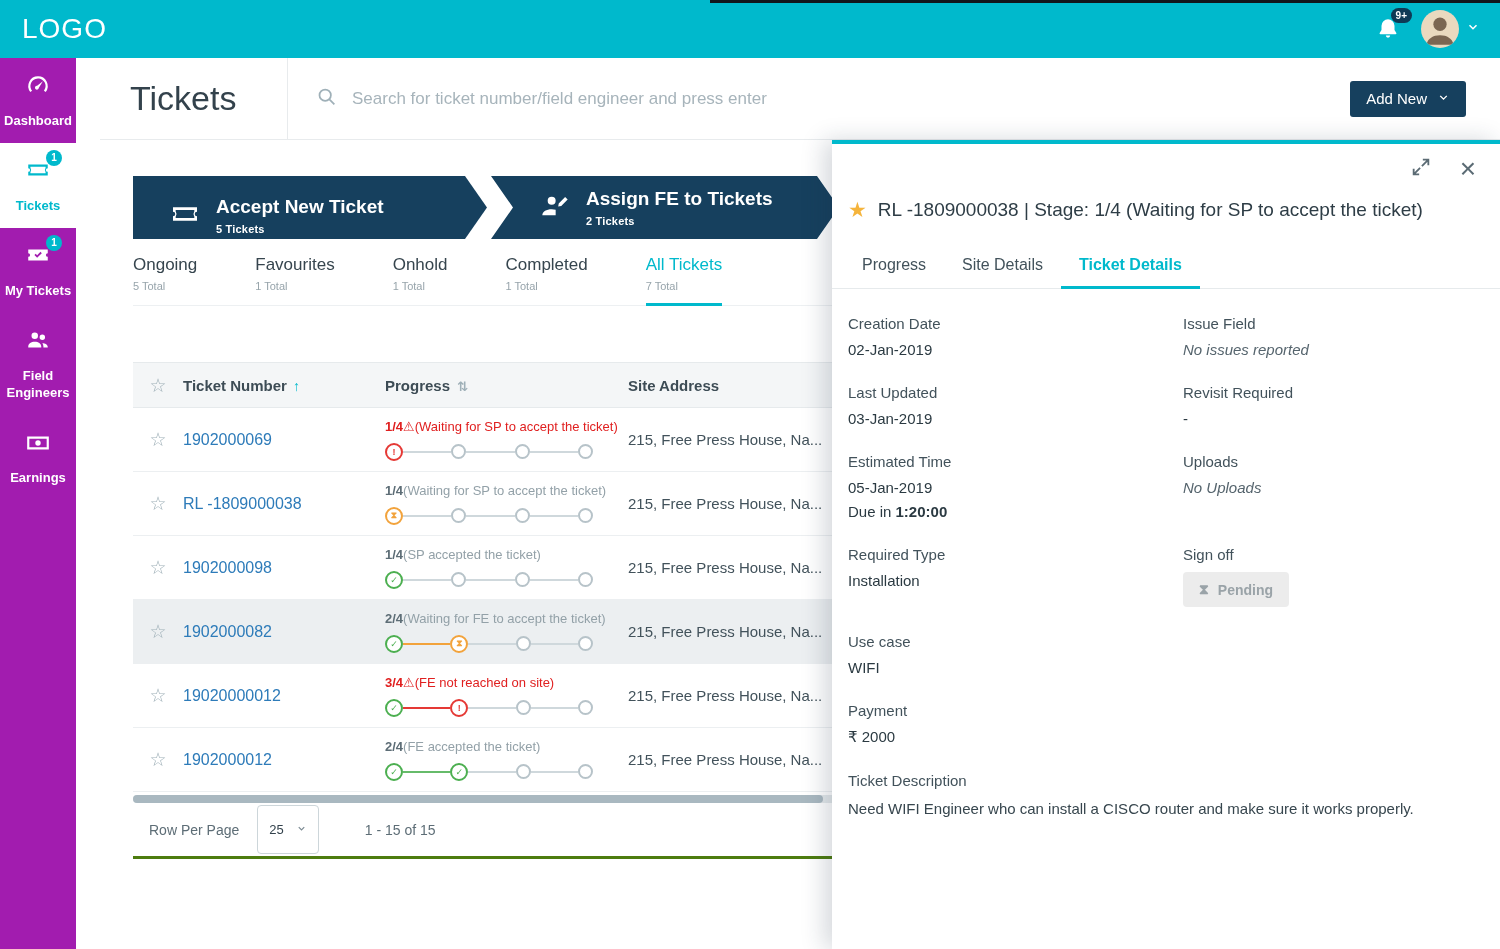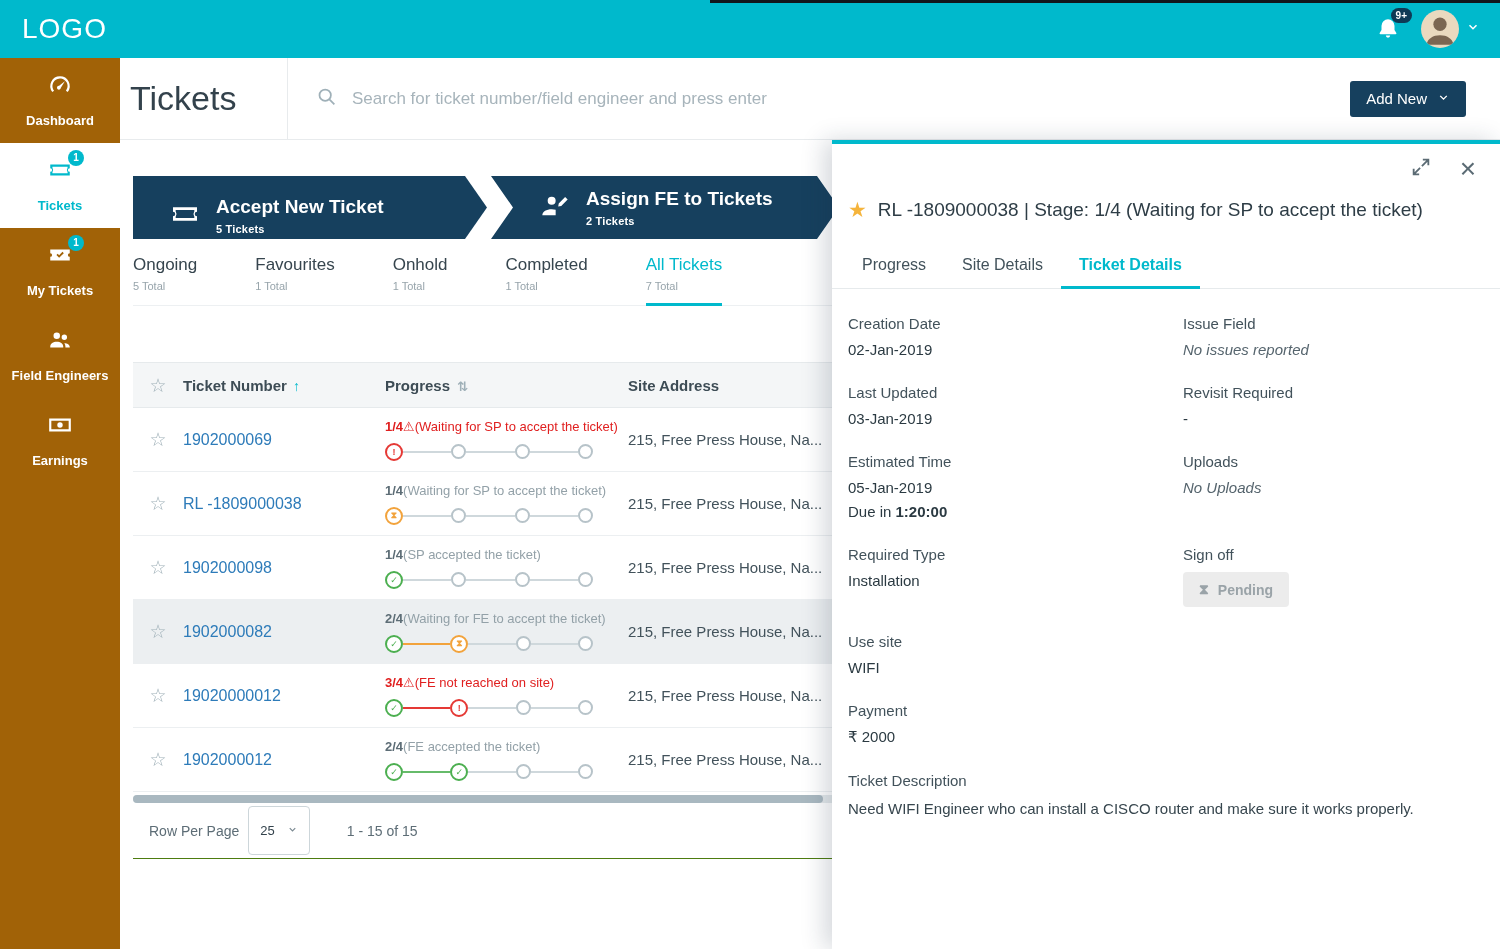--- a/index.html
+++ b/index.html
@@ -16,21 +16,21 @@
   .topbar-right { margin-left:auto; display:flex; align-items:center; margin-right:20px; gap:20px; }
   .bell-wrap { position:relative; width:26px; height:26px; color:#fff; cursor:pointer; }
   .bell-wrap svg { width:26px; height:26px; }
   .badge-count { position:absolute; top:-8px; right:-11px; background:#0e3a55; color:#fff; font-size:10px; font-weight:700; border-radius:9px; padding:2px 5px; }
   .avatar-wrap { display:flex; align-items:center; gap:7px; cursor:pointer; }
   .avatar { width:38px; height:38px; border-radius:50%; background:#ead9bf; overflow:hidden; }
   .avatar svg { width:38px; height:38px; }
   .caret svg { width:14px; height:14px; color:#fff; }
 
   
-  .sidebar { position:absolute; top:58px; left:0; width:120px; bottom:0; background:#a16207; z-index:30; }
+  .sidebar { position:absolute; top:58px; left:0; width:76px; bottom:0; background:#a21caf; z-index:30; }
   .side-item { display:flex; flex-direction:column; align-items:center; justify-content:center; gap:9px;
                min-height:80px; padding:14px 4px; color:#fff; font-size:13px; font-weight:600; text-align:center;
                line-height:1.35; cursor:pointer; }
   .side-item svg { width:26px; height:26px; }
   .side-item.active { background:#fff; color:#00b9cc; }
   .icon-badge { position:relative; }
   .side-badge { position:absolute; top:-7px; right:-11px; width:16px; height:16px; background:#00b9cc; color:#fff;
                 border-radius:50%; font-size:10px; font-weight:700; display:flex; align-items:center; justify-content:center; }
 
   
@@ -99,22 +99,22 @@
   .seg.error { background:#e53935; }
   .dot { width:15px; height:15px; flex:none; border-radius:50%; border:2px solid #b7c3c9; background:#fff;
          display:flex; align-items:center; justify-content:center; font-size:9px; font-weight:700; }
   .dot.done { width:18px; height:18px; border-color:#4caf50; color:#4caf50; }
   .dot.pending { width:18px; height:18px; border-color:#f2a33c; color:#f2a33c; }
   .dot.error { width:18px; height:18px; border-color:#e53935; color:#e53935; }
 
   .hscroll { margin:3px 0 0 33px; width:1367px; height:8px; background:#e4e9eb; border-radius:4px; position:relative; cursor:pointer; }
   .hscroll-thumb { position:absolute; left:0; top:0; height:8px; width:690px; background:#a9b8c0; border-radius:4px; cursor:grab; }
 
-  .table-footer { margin-left:33px; width:1367px; height:56px; border-bottom:1px solid #4d7c0f;
-                  display:flex; align-items:center; gap:9px; font-size:14px; color:#5d6d76; padding-left:16px; }
+  .table-footer { margin-left:33px; width:1367px; height:56px; border-bottom:3px solid #4d7c0f;
+                  display:flex; align-items:center; gap:18px; font-size:14px; color:#5d6d76; padding-left:16px; }
   .rpp-select { display:flex; align-items:center; gap:12px; border:1px solid #cdd6da; border-radius:4px;
                 padding:16px 11px; font-size:13px; color:#33424c; cursor:pointer; background:#fff; }
   .rpp-select svg { width:11px; height:11px; color:#7b8a92; }
   .range { margin-left:28px; }
 
   
   .panel { position:absolute; top:140px; left:832px; right:0; bottom:0; background:#fff;
            border-top:4px solid #00b9cc; box-shadow:-8px 0 22px rgba(25,45,65,.18); z-index:45; }
   .panel-icons { position:absolute; top:12px; right:24px; display:flex; align-items:center; gap:28px; color:#5b6b74; }
   .expand-btn { cursor:pointer; } .expand-btn svg { width:22px; height:22px; }
@@ -512,21 +512,21 @@
     </div>
     <div class="field">
       <div class="f-label">Sign off</div>
       <button class="pending-btn">
         <span>⧗</span>
         <span>Pending</span>
       </button>
     </div>
 
     <div class="field">
-      <div class="f-label">Use site</div>
+      <div class="f-label">Use case</div>
       <div class="f-value">WIFI</div>
     </div>
     <div></div>
 
     <div class="field">
       <div class="f-label">Payment</div>
       <div class="f-value">₹ 2000</div>
     </div>
     <div></div>
 

